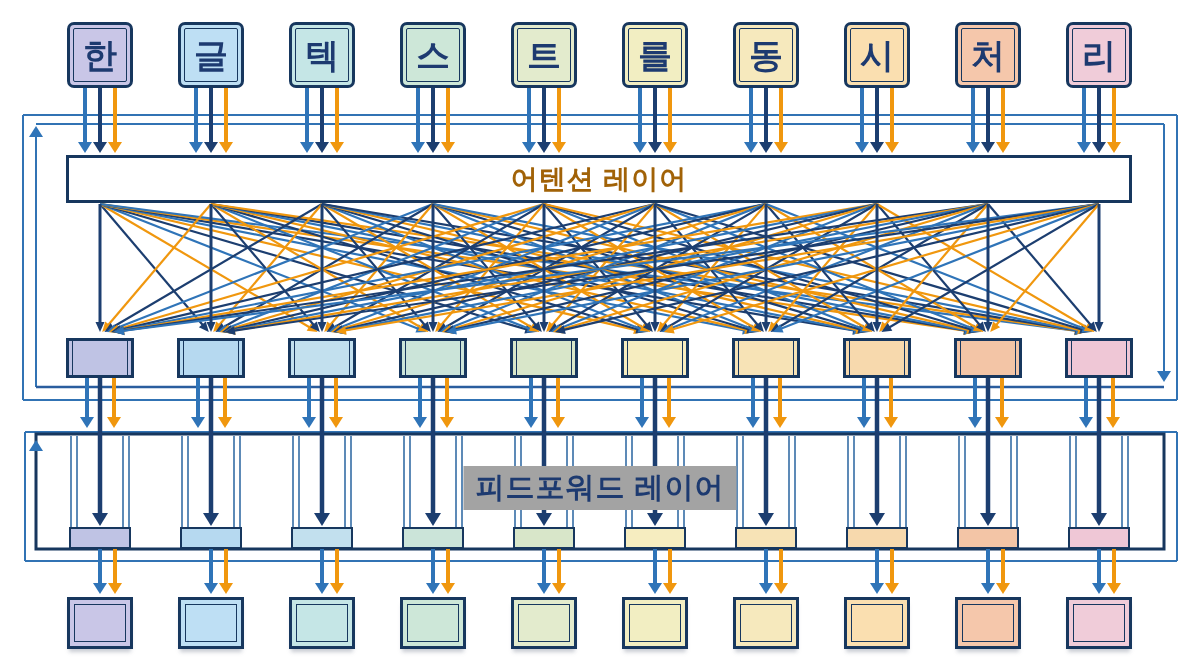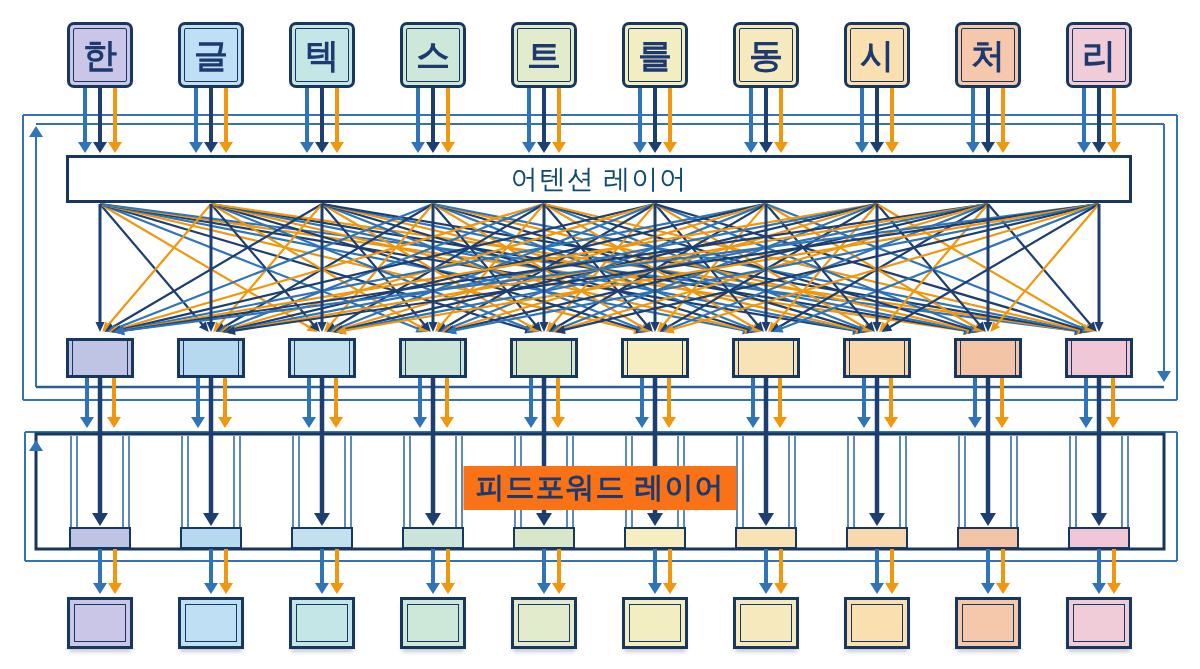--- a/index.html
+++ b/index.html
@@ -16,30 +16,30 @@
   .token-box .inner{
     position:absolute;inset:3px;border:1.5px solid #17375e;border-radius:2px;
     display:flex;align-items:center;justify-content:center;
   }
   .token-box .tok{font-size:34px;font-weight:bold;color:#1d3a70;line-height:1;}
   
   .attention-box{
     position:absolute;left:66px;top:155px;width:1066px;height:48px;background:#ffffff;
     border:3.5px solid #17375e;box-sizing:border-box;display:flex;align-items:center;justify-content:center;
   }
-  .layer-label{font-size:27px;font-weight:normal;color:#0c4a6e;letter-spacing:1px;}
+  .layer-label{font-size:27px;font-weight:bold;color:#a16207;letter-spacing:1px;}
   
   .mid-box{
     position:absolute;top:338px;width:68px;height:40px;border:3px solid #17375e;box-sizing:border-box;
   }
   .mid-box .side{position:absolute;top:0;bottom:0;left:3px;right:3px;border-left:1.5px solid #17375e;border-right:1.5px solid #17375e;}
   
   .ff-label{
     position:absolute;left:600px;top:466px;transform:translateX(-50%);
-    background:#f97316;padding:2px 12px;font-size:29px;font-weight:bold;color:#1d3a70;letter-spacing:1px;
+    background:#a3a3a3;padding:2px 12px;font-size:29px;font-weight:bold;color:#1d3a70;letter-spacing:1px;
     white-space:nowrap;
   }
   
   .small-box{
     position:absolute;top:527px;width:62px;height:22px;border:2.5px solid #17375e;box-sizing:border-box;
   }
   
   .out-box{
     position:absolute;top:597px;width:66px;height:52px;border:3px solid #17375e;box-sizing:border-box;
     box-shadow:0 5px 4px -2px rgba(100,110,130,.35);

